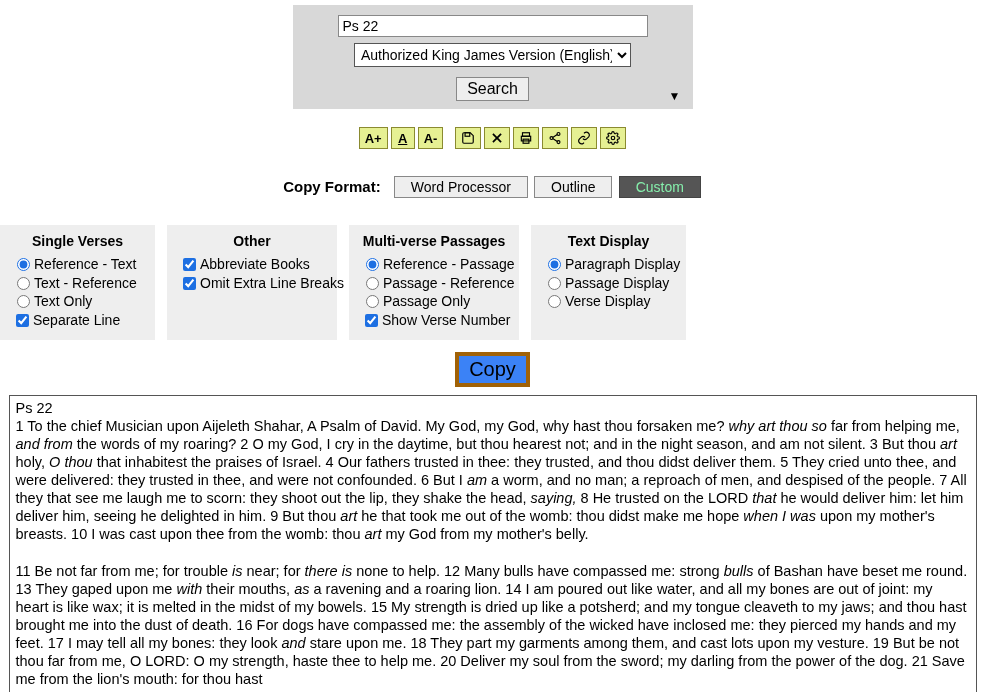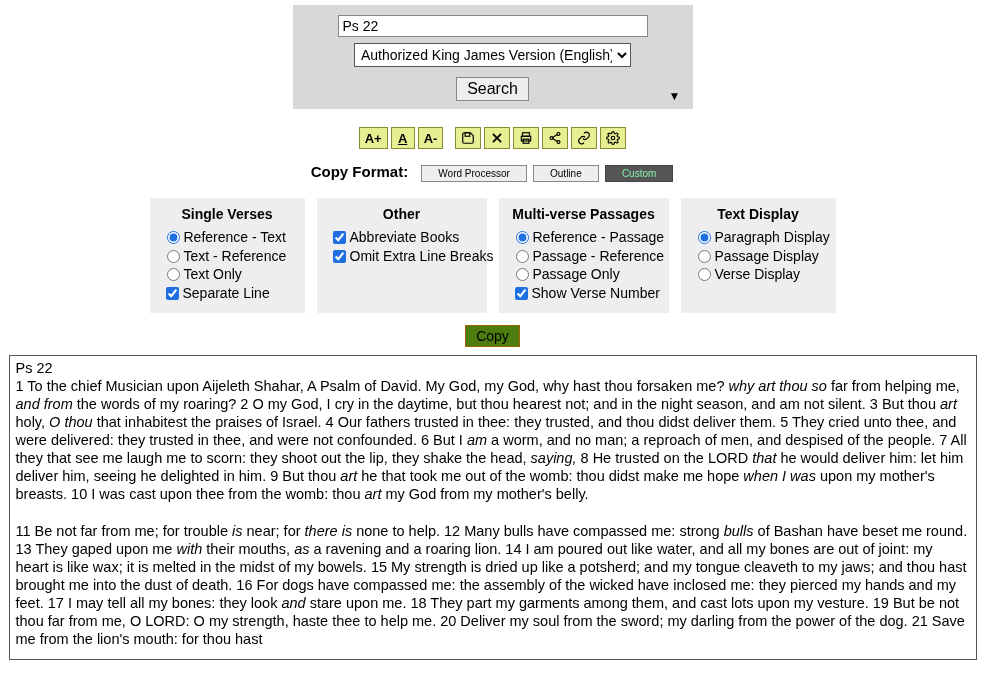--- a/index.html
+++ b/index.html
@@ -76,32 +76,32 @@
     text-align: center;
     margin-bottom: 12px;
     font-size: 15px;
   }
   .copy-format b { margin-right: 8px; }
   .fmt-btn {
     display: inline-block;
     padding: 2px 16px;
     border: 1px solid #888;
     background: #eee;
-    font-size: 10px;
-    cursor: pointer;
-    margin: 4px 1px;
+    font-size: 14px;
+    cursor: pointer;
+    margin: 15px 1px;
   }
   .fmt-btn.active {
     background: #555;
     color: #86efac;
     border-color: #444;
   }
   .options-row {
     display: flex;
-    justify-content: center;
+    justify-content: flex-start;
     gap: 12px;
     margin: 0 0 12px;
   }
   .option-panel {
     background: #eeeeee;
     padding: 8px 12px 10px;
     font-size: 14px;
   }
   .option-panel h4 {
     margin: 0 0 6px;
@@ -117,23 +117,23 @@
   }
   .option-panel input[type=radio],
   .option-panel input[type=checkbox] {
     accent-color: #1d6fe2;
     margin-right: 4px;
     vertical-align: -2px;
   }
   .copy-btn-row { text-align: center; margin-bottom: 8px; }
   .copy-btn {
     padding: 2px 10px;
-    border: 1px solid #a16207;
-    background: #4d7c0f;
-    font-size: 14px;
+    border: 4px solid #a16207;
+    background: #3b82f6;
+    font-size: 20px;
     cursor: pointer;
   }
   .passage-box {
     width: 968px;
     height: 305px;
     margin: 0 auto;
     border: 1px solid #555;
     overflow-y: scroll;
     padding: 3px 6px;
     font-size: 14.5px;

